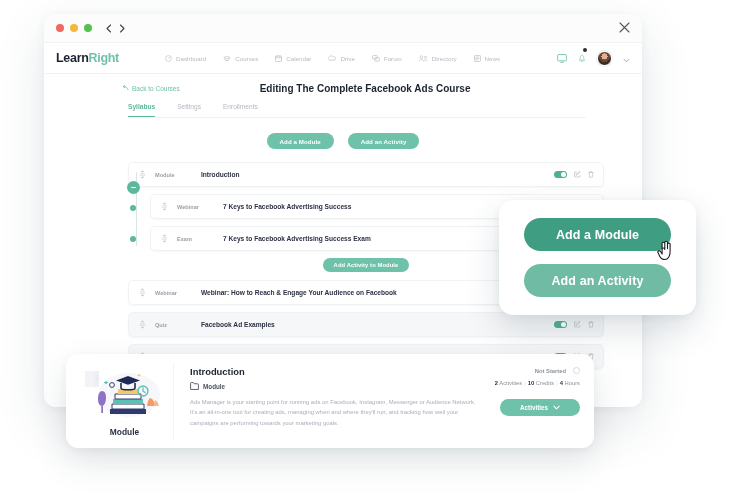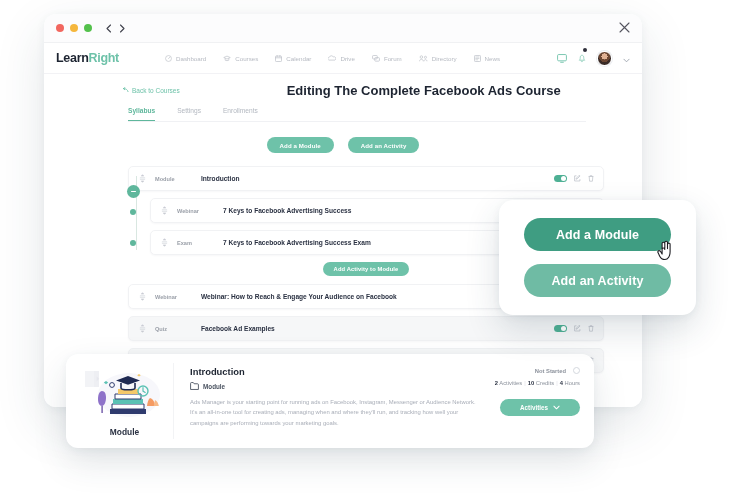--- a/index.html
+++ b/index.html
@@ -51,21 +51,21 @@
     background: radial-gradient(circle at 50% 34%, #e0b193 0 28%, #6b4632 29% 52%, #3a2b26 53% 100%);
     border:1px solid #fff; box-shadow:0 0 0 1px #eceef1;
   }
   .chev-small { color:#9aa1ab; }
 
   
   .pagebody { background:#fff; padding: 9px 0 0 0; height: 333px; position:relative; }
   .topline { display:flex; align-items:center; padding: 0 20px; }
   .backlink { color:#6ec2a9; font-size:6.5px; display:flex; align-items:center; gap:3px;
     margin-left:58px; }
-  .pagetitle { color:#1d2431; font-size:13px; font-weight:bold; margin-left:107px; }
+  .pagetitle { color:#1d2431; font-size:10px; font-weight:bold; margin-left:80px; }
 
   .tabs { display:flex; gap:22px; margin: 9px 0 0 84px; border-bottom:1px solid #f0f1f4;
     padding-bottom:0; width: 458px; }
   .tab { font-size:6.6px; color:#b3b8c0; padding-bottom:6px; }
   .tab.active { color:#5fb79c; border-bottom:1.6px solid #5fb79c; font-weight:bold; }
 
   .addrow { display:flex; justify-content:center; gap:14px; margin-top:15px; }
   .pill {
     background:#6ec2a9; color:#fff; font-size:6.1px; font-weight:bold;
     border-radius:20px; padding:4.5px 13px; border:none; letter-spacing:.1px;

